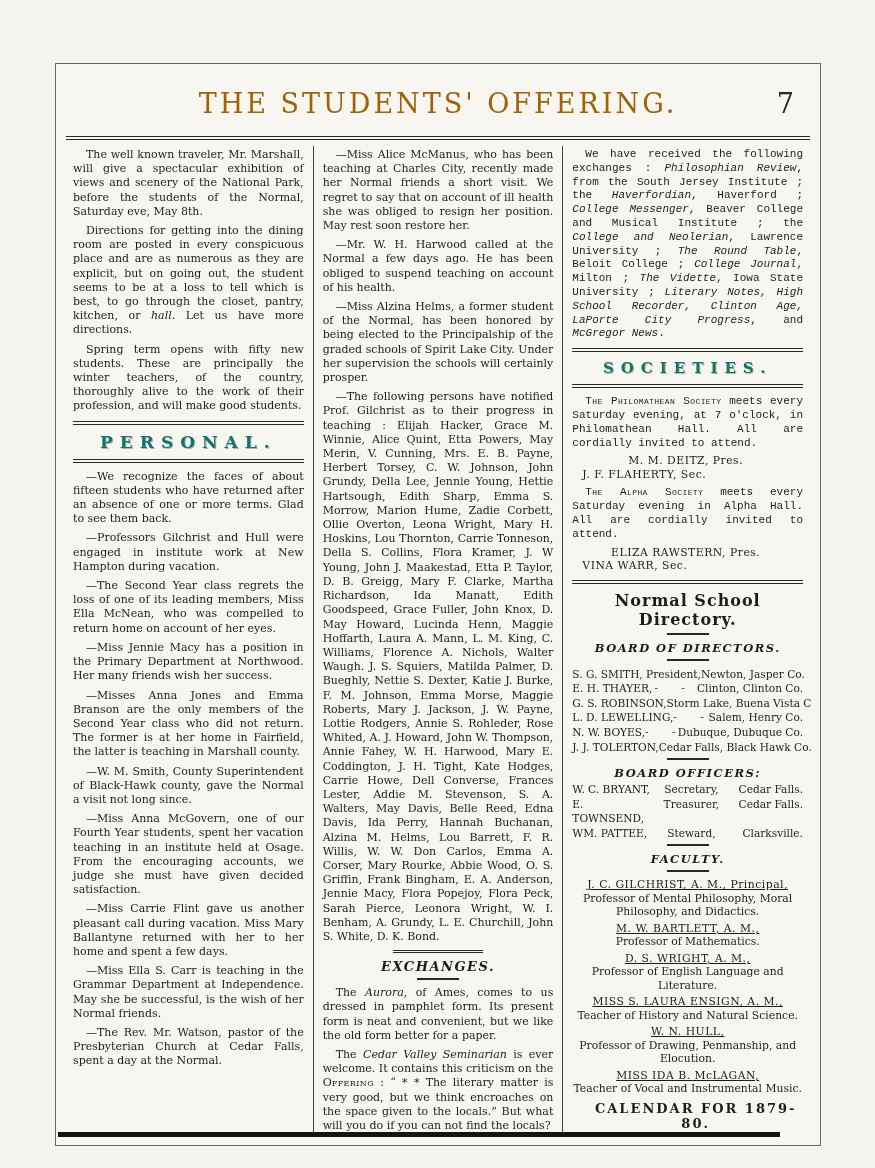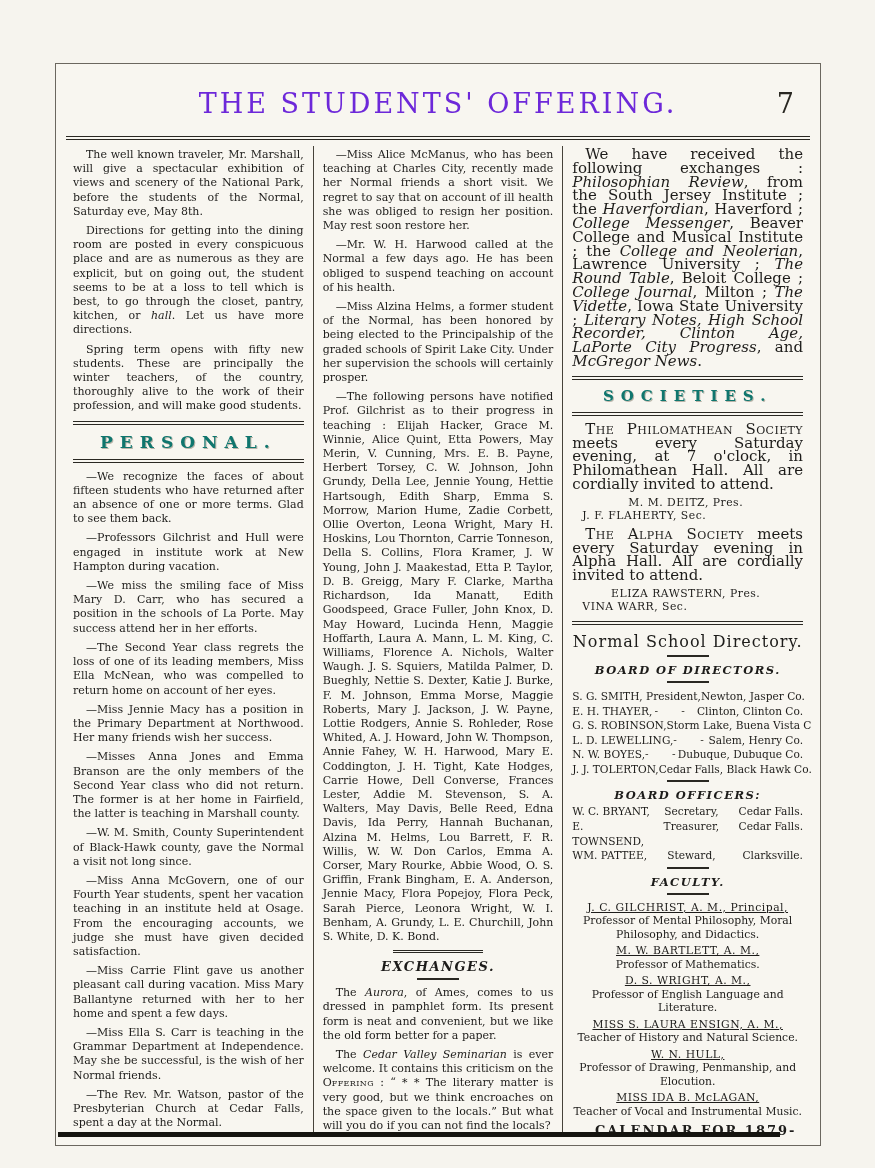--- a/index.html
+++ b/index.html
@@ -11,54 +11,54 @@
   .frame{
     position:absolute;left:55px;top:63px;width:766px;height:1083px;
     border:1px solid #6b675f;background:#f8f6f0;box-sizing:border-box;
   }
   .bottom-bar{
     position:absolute;left:2px;right:40px;bottom:8px;height:5px;background:#15140f;
   }
   
   .masthead{position:relative;height:56px;margin-top:14px;}
   .masthead .title{
-    text-align:center;font-size:27px;letter-spacing:3px;color:#6d28d9;
+    text-align:center;font-size:27px;letter-spacing:3px;color:#a16207;
     font-family:"DejaVu Serif",serif;padding-top:10px;
   }
   .masthead .pageno{
     position:absolute;right:26px;top:10px;font-size:27px;color:#2a2822;
   }
   .mast-rule{height:0;border-top:4px double #2a2822;margin:2px 10px 0 10px;}
   
   .cols{display:flex;margin:6px 8px 0 8px;height:990px;}
   .col{flex:1 1 0;padding:2px 9px 0 9px;overflow:hidden;box-sizing:border-box;}
   .col+.col{border-left:1px solid #46423a;}
   p.tx{
     margin:0 0 5px 0;font-size:11px;line-height:14.2px;
     text-align:justify;text-indent:13px;
   }
-  .col3 p.tx{font-size:15px;line-height:13.8px;margin-bottom:4px;}
+  .col3 p.tx{font-size:11px;line-height:13.8px;margin-bottom:4px;font-family:Liberation Mono, monospace;}
   i{font-style:italic;}
   .sc{font-variant:small-caps;letter-spacing:.4px;}
   
   .rule-dbl{height:0;border-top:4px double #2a2822;margin:7px 0;}
   .rule-short{width:90px;height:0;border-top:3px double #2a2822;margin:6px auto;}
   .rule-tiny{width:42px;height:0;border-top:2px solid #2a2822;margin:4px auto 6px auto;}
   
   .head-ornate{
     text-align:center;font-size:17px;font-weight:bold;letter-spacing:7px;
     margin:2px 0 2px 0;color:#0f766e;
     text-shadow:1px 1px 0 #b9b4a8;
   }
   .head-italic{
     text-align:center;font-size:13px;font-weight:bold;font-style:italic;
     letter-spacing:1.5px;margin:4px 0 2px 0;
   }
   .head-bold{
-    text-align:center;font-size:16px;font-weight:normal;letter-spacing:1px;
+    text-align:center;font-size:16px;font-weight:bold;letter-spacing:1px;
     margin:6px 0 2px 0;
   }
   .head-sub{
     text-align:center;font-size:11.5px;font-style:italic;font-weight:bold;
     letter-spacing:1.5px;margin:5px 0 2px 0;
   }
   .head-calendar{
     text-align:center;font-size:13px;font-weight:bold;letter-spacing:2px;margin:5px 0 2px 16px;
   }
   
@@ -93,21 +93,20 @@
       <p class="tx">The well known traveler, Mr. Marshall, will give a spectacular exhibition of views and scenery of the National Park, before the students of the Normal, Saturday eve, May 8th.</p>
       <p class="tx">Directions for getting into the dining room are posted in every conspicuous place and are as numerous as they are explicit, but on going out, the student seems to be at a loss to tell which is best, to go through the closet, pantry, kitchen, or <i>hall</i>.  Let us have more directions.</p>
       <p class="tx">Spring term opens with fifty new students.  These are principally the winter teachers, of the country, thoroughly alive to the work of their profession, and will make good students.</p>
 
       <div class="rule-dbl"></div>
       <div class="head-ornate">PERSONAL.</div>
       <div class="rule-dbl"></div>
 
       <p class="tx">—We recognize the faces of about fifteen students who have returned after an absence of one or more terms.  Glad to see them back.</p>
       <p class="tx">—Professors Gilchrist and Hull were engaged in institute work at New Hampton during vacation.</p>
-      <p class="tx">—We miss the smiling face of Miss Mary D. Carr, who has secured a position in the schools of La Porte. May success attend her in her efforts.</p>
       <p class="tx">—The Second Year class regrets the loss of one of its leading members, Miss Ella McNean, who was compelled to return home on account of her eyes.</p>
       <p class="tx">—Miss Jennie Macy has a position in the Primary Department at Northwood.  Her many friends wish her success.</p>
       <p class="tx">—Misses Anna Jones and Emma Branson are the only members of the Second Year class who did not return.  The former is at her home in Fairfield, the latter is teaching in Marshall county.</p>
       <p class="tx">—W. M. Smith, County Superintendent of Black-Hawk county, gave the Normal a visit not long since.</p>
       <p class="tx">—Miss Anna McGovern, one of our Fourth Year students, spent her vacation teaching in an institute held at Osage.  From the encouraging accounts, we judge she must have given decided satisfaction.</p>
       <p class="tx">—Miss Carrie Flint gave us another pleasant call during vacation.  Miss Mary Ballantyne returned with her to her home and spent a few days.</p>
       <p class="tx">—Miss Ella S. Carr is teaching in the Grammar Department at Independence.  May she be successful, is the wish of her Normal friends.</p>
       <p class="tx">—The Rev. Mr. Watson, pastor of the Presbyterian Church at Cedar Falls, spent a day at the Normal.</p>
 
     </div>

